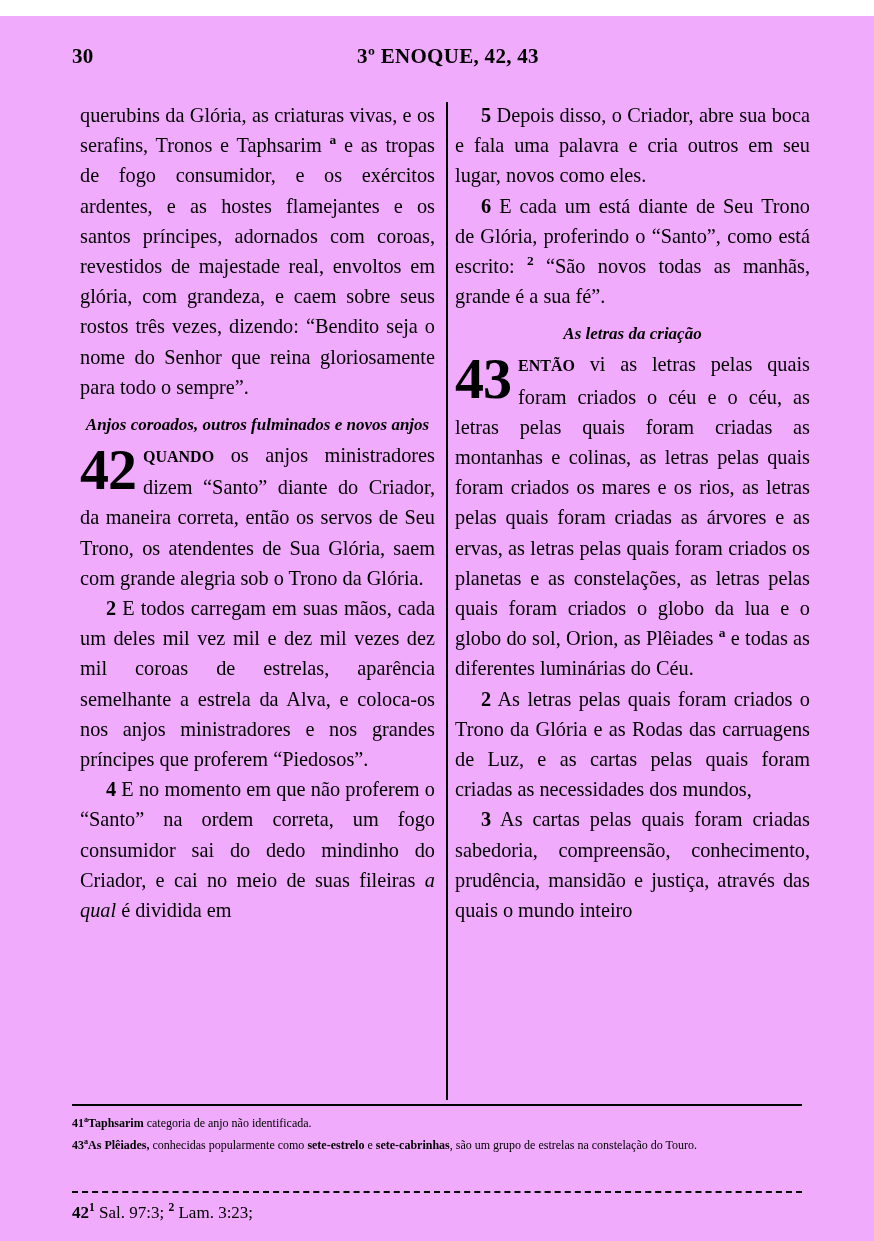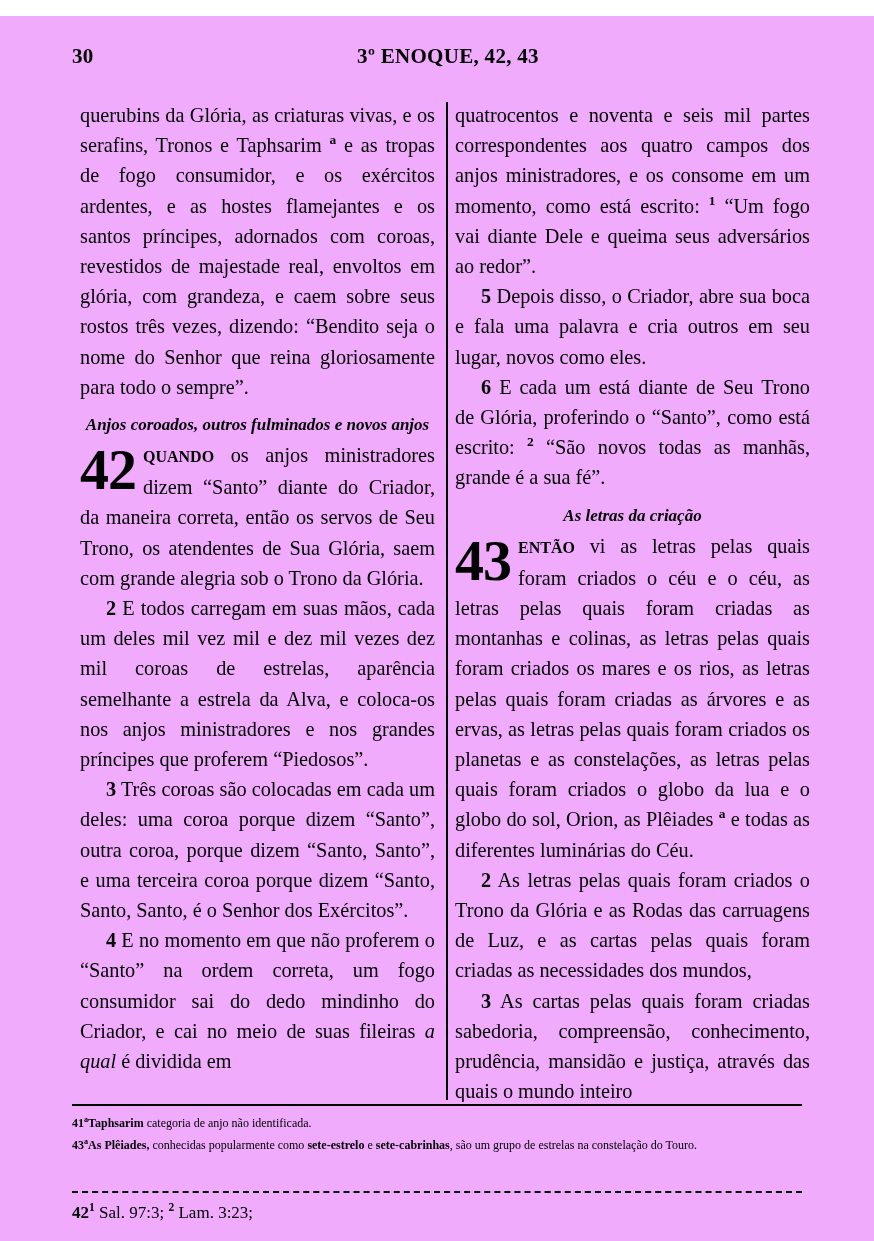--- a/index.html
+++ b/index.html
@@ -191,29 +191,27 @@
 
       <p class="sec-head">Anjos coroados, outros fulminados e novos anjos</p>
 
       <div class="chap">
         <span class="dropcap">42</span>
         <p class="tx cont"><span class="opener">QUANDO</span><span> os anjos ministradores dizem “Santo” diante do Criador, da maneira correta, então os servos de Seu Trono, os atendentes de Sua Glória, saem com grande alegria sob o Trono da Glória.</span></p>
       </div>
 
       <p class="tx verse"><span class="vnum">2</span><span> E todos carregam em suas mãos, cada um deles mil vez  mil e dez mil vezes dez mil coroas de estrelas, aparência semelhante a estrela da Alva, e coloca-os nos anjos ministradores e nos grandes príncipes que proferem “Piedosos”.</span></p>
 
-      <p class="tx verse"><span class="vnum">3</span><span> Três coroas são colocadas em cada um deles: uma coroa porque dizem “Santo”, outra coroa, porque dizem “Santo, Santo”, e uma terceira coroa porque dizem “Santo, Santo, Santo, é o Senhor dos Exércitos”.</span></p>
 
       <p class="tx verse"><span class="vnum">4</span><span> E no momento em que não proferem o “Santo” na ordem correta, um fogo consumidor sai do dedo mindinho do Criador, e cai no meio de suas fileiras </span><span class="ital">a qual</span><span> é dividida em</span></p>
 
     </div>
 
     <div class="col col-right">
 
-      <p class="tx cont"><span>quatrocentos e noventa e seis mil partes correspondentes aos quatro campos dos anjos ministradores, e os consome em um momento, como está escrito: </span><span class="sup">1</span><span> “Um fogo vai diante Dele e queima seus adversários ao redor”.</span></p>
 
       <p class="tx verse"><span class="vnum">5</span><span> Depois disso, o Criador, abre sua boca e fala uma palavra e cria outros em seu lugar, novos como eles.</span></p>
 
       <p class="tx verse"><span class="vnum">6</span><span> E cada um está diante de Seu Trono de Glória, proferindo o “Santo”, como está escrito: </span><span class="sup">2</span><span> “São novos todas as manhãs, grande é a sua fé”.</span></p>
 
       <p class="sec-head">As letras da criação</p>
 
       <div class="chap">
         <span class="dropcap">43</span>
         <p class="tx cont"><span class="opener">ENTÃO</span><span> vi as letras pelas quais foram criados o céu e o céu, as letras pelas quais foram criadas as montanhas e colinas, as letras pelas quais foram criados os mares e os rios, as letras pelas quais foram criadas as árvores e as ervas, as letras pelas quais foram criados os planetas e as constelações, as letras pelas quais foram criados o globo da lua e o globo do sol, Orion, as Plêiades </span><span class="sup">a</span><span> e todas as diferentes luminárias do Céu.</span></p>

